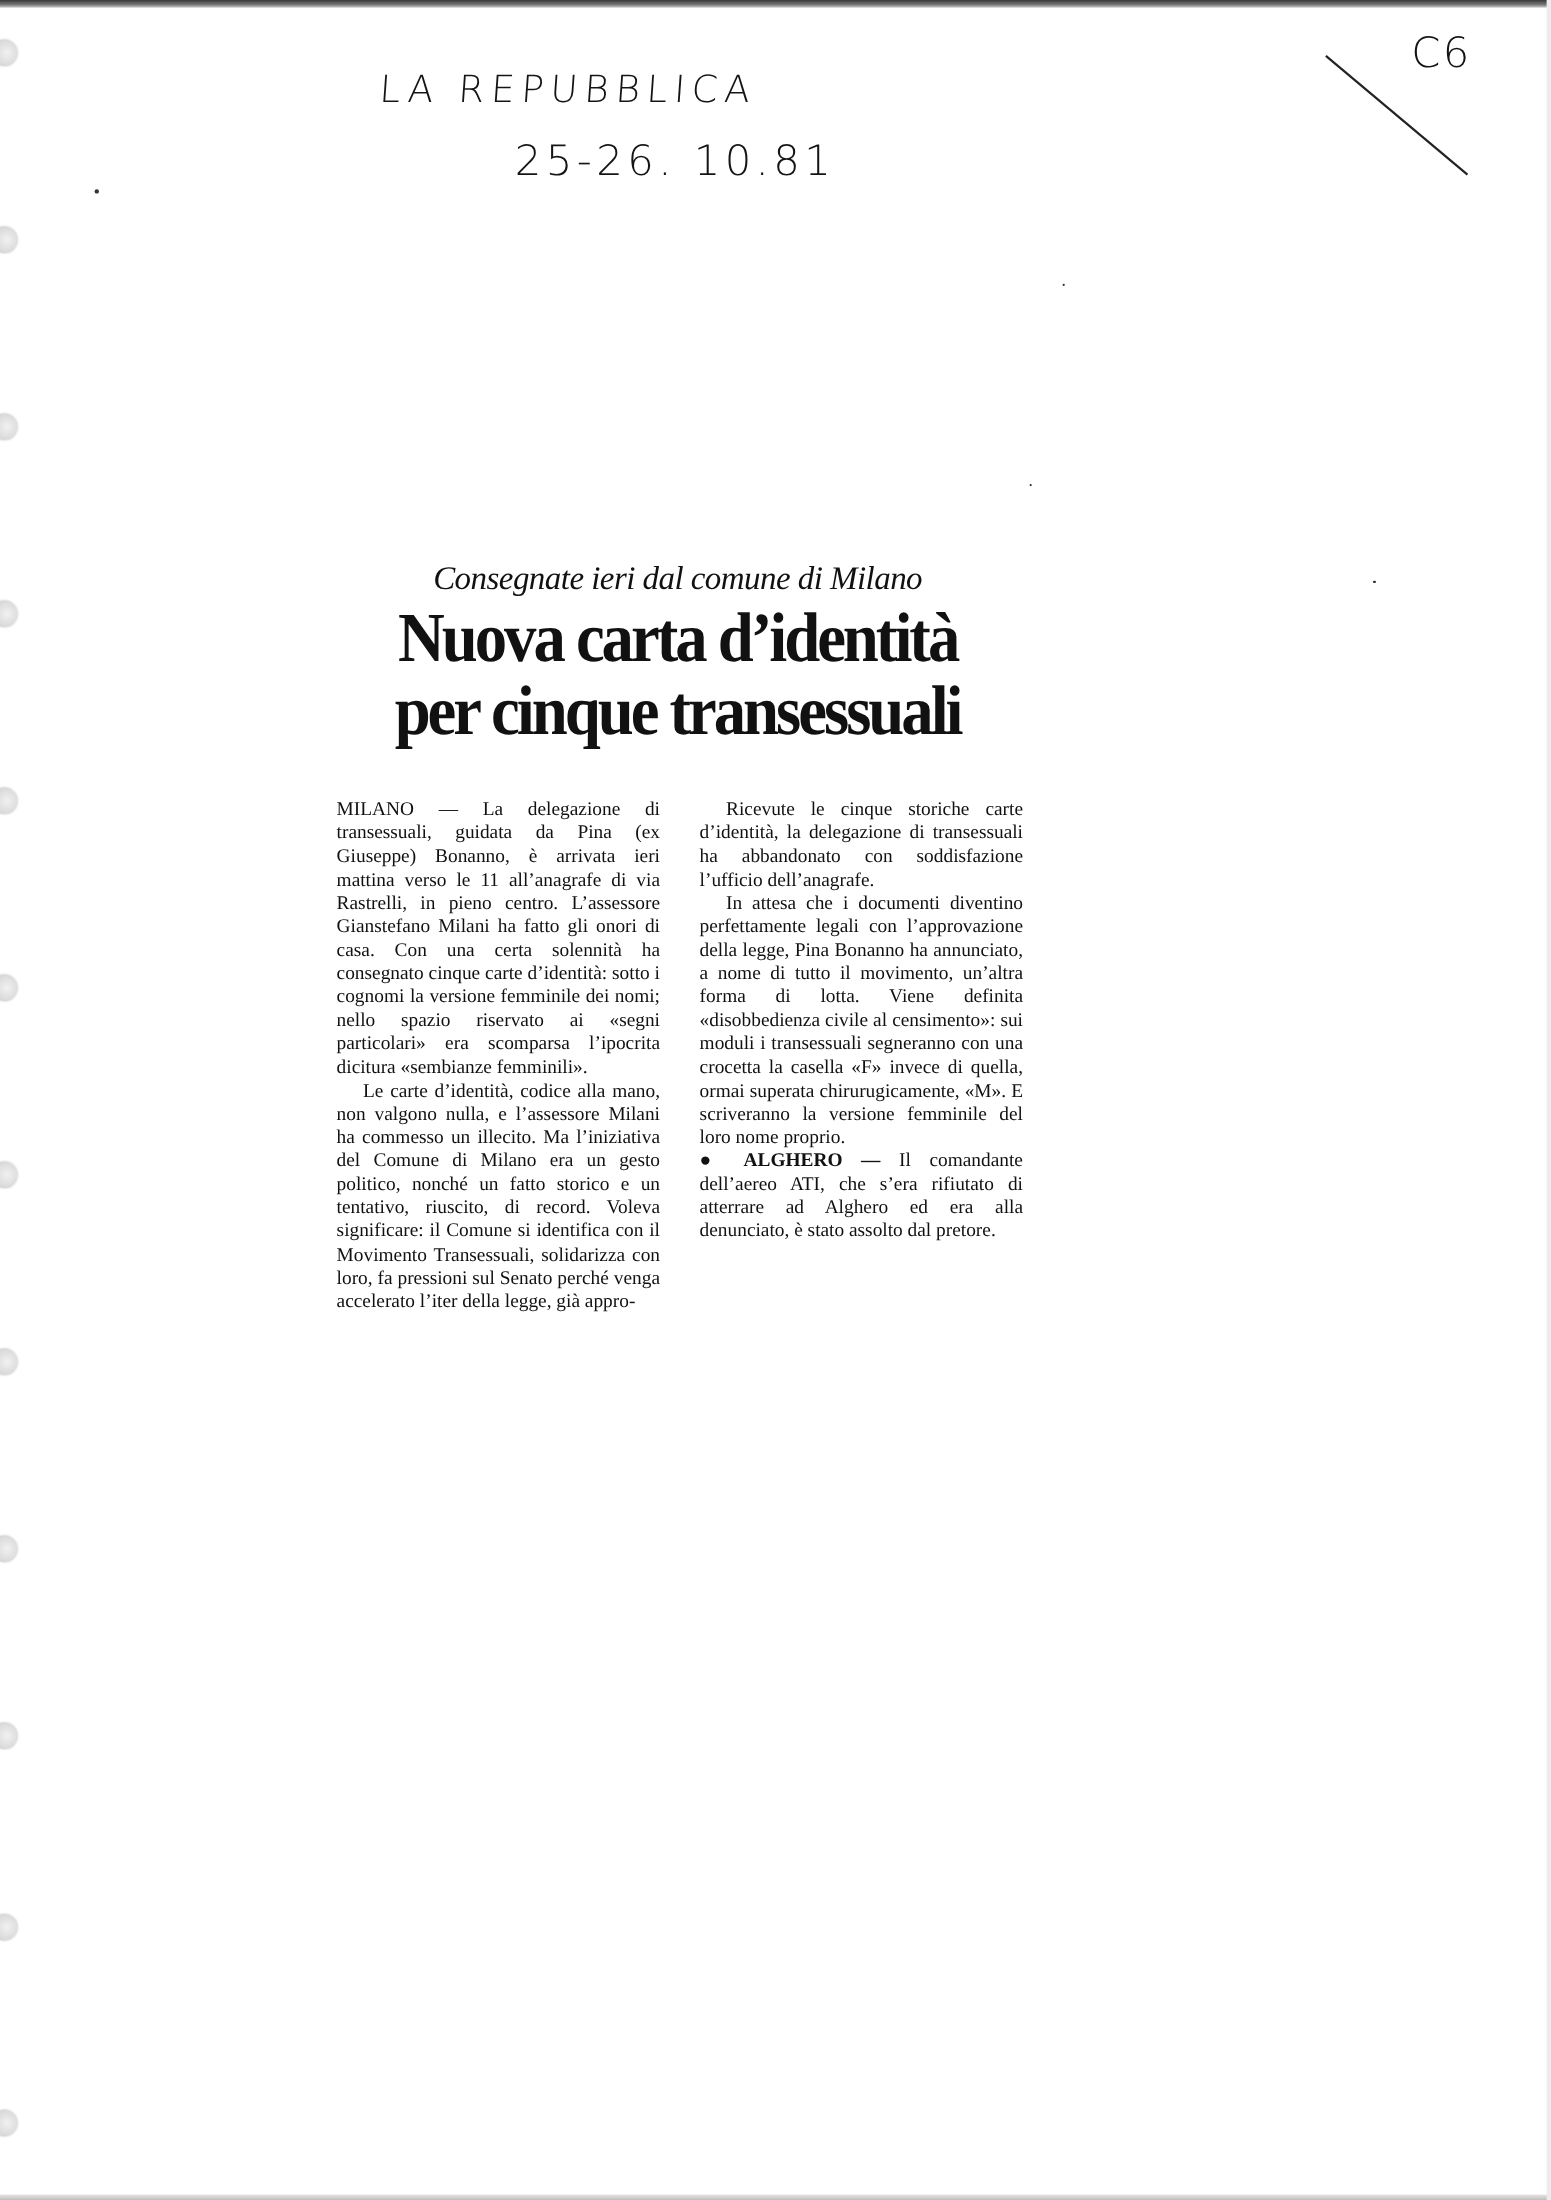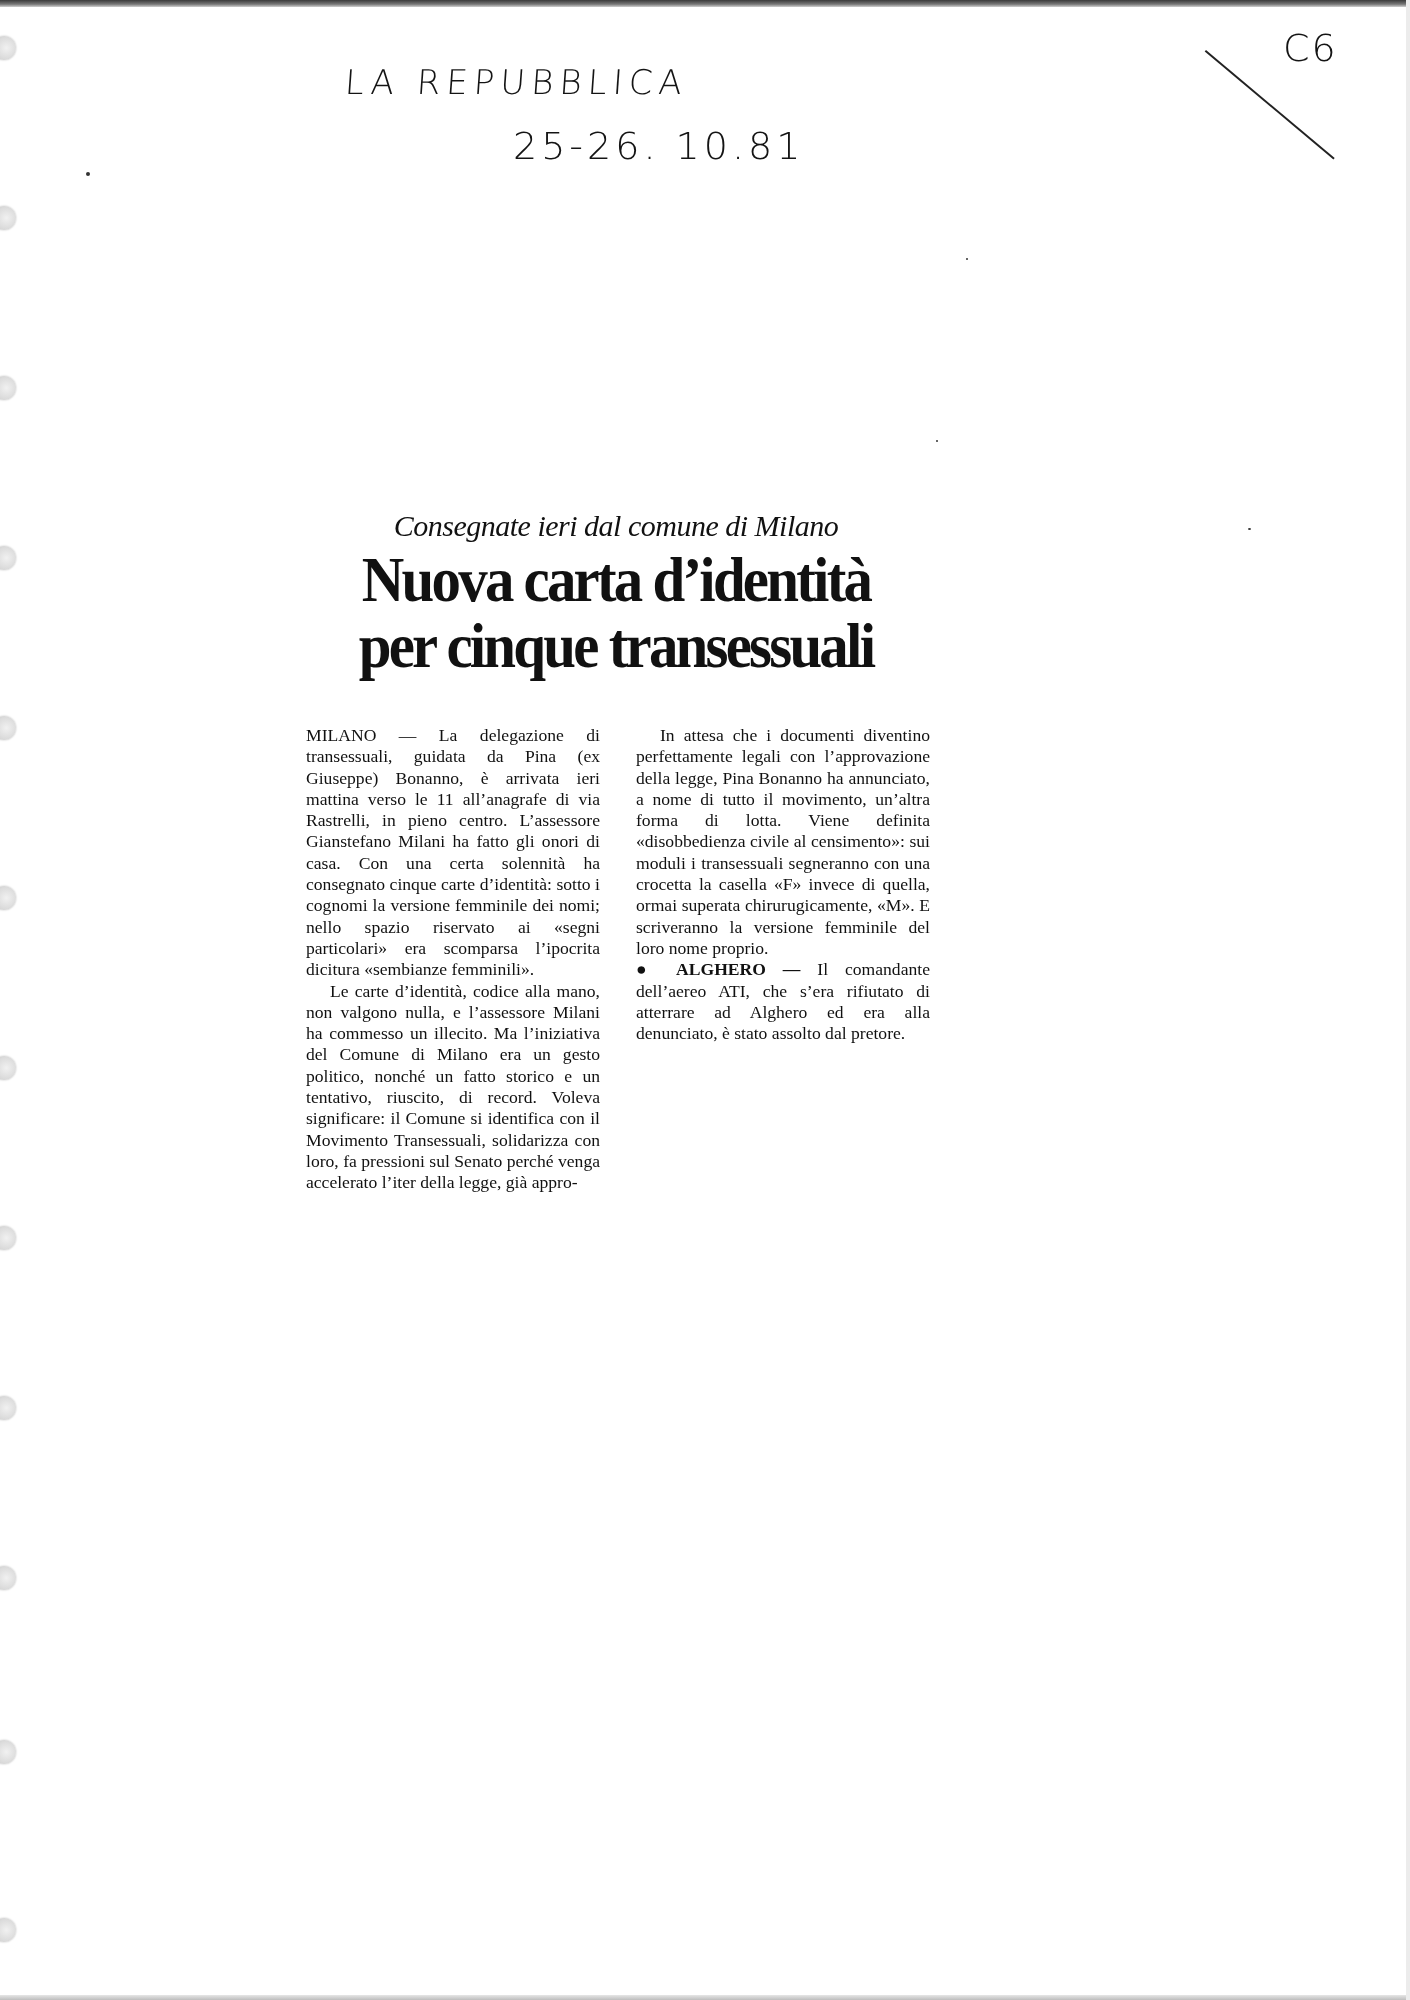--- a/index.html
+++ b/index.html
@@ -50,21 +50,20 @@
     }
     .hw-source {
       left: 345px; top: 62px;
       font-size: 34px;
       transform: skewX(-4deg);
     }
     .hw-date {
       left: 468px; top: 124px;
       font-size: 38px;
       letter-spacing: 4px;
-      margin-left: 45px;
     }
     .hw-code {
       left: 1283px; top: 26px;
       font-size: 38px;
       letter-spacing: 2px;
     }
     .pen-stroke {
       position: absolute;
       left: 1206px; top: 50px;
       width: 168px; height: 2px;
@@ -165,17 +164,18 @@
     <div>Nuova carta d’identità</div>
     <div>per cinque transessuali</div>
   </div>
 
   <div class="columns">
     <div class="col">
       <p><span class="dateline">MILANO —</span> <span>La delegazione di transessuali, guidata da Pina (ex Giuseppe) Bonanno, è arrivata ieri mattina verso le 11 all’anagrafe di via Rastrelli, in pieno centro. L’assessore Gianstefano Milani ha fatto gli onori di casa. Con una certa solennità ha consegnato cinque carte d’identità: sotto i cognomi la versione femminile dei nomi; nello spazio riservato ai «segni particolari» era scomparsa l’ipocrita dicitura «sembianze femminili».</span></p>
       <p class="indent">Le carte d’identità, codice alla mano, non valgono nulla, e l’assessore Milani ha commesso un illecito. Ma l’iniziativa del Comune di Milano era un gesto politico, nonché un fatto storico e un tentativo, riuscito, di record. Voleva significare: il Comune si identifica con il Movimento Transessuali, solidarizza con loro, fa pressioni sul Senato perché venga accelerato l’iter della legge, già appro-</p>
     </div>
     <div class="col">
+      <p class="indent">Ricevute le cinque storiche carte d’identità, la delegazione di transessuali ha abbandonato con soddisfazione l’ufficio dell’anagrafe.</p>
       <p class="indent">In attesa che i documenti diventino perfettamente legali con l’approvazione della legge, Pina Bonanno ha annunciato, a nome di tutto il movimento, un’altra forma di lotta. Viene definita «disobbedienza civile al censimento»: sui moduli i transessuali segneranno con una crocetta la casella «F» invece di quella, ormai superata chirurugicamente, «M». E scriveranno la versione femminile del loro nome proprio.</p>
       <p><span class="bullet-lead">●</span> <span class="bullet-lead">ALGHERO —</span> <span>Il comandante dell’aereo ATI, che s’era rifiutato di atterrare ad Alghero ed era alla denunciato, è stato assolto dal pretore.</span></p>
     </div>
   </div>
 </div>
 
 </body></html>

